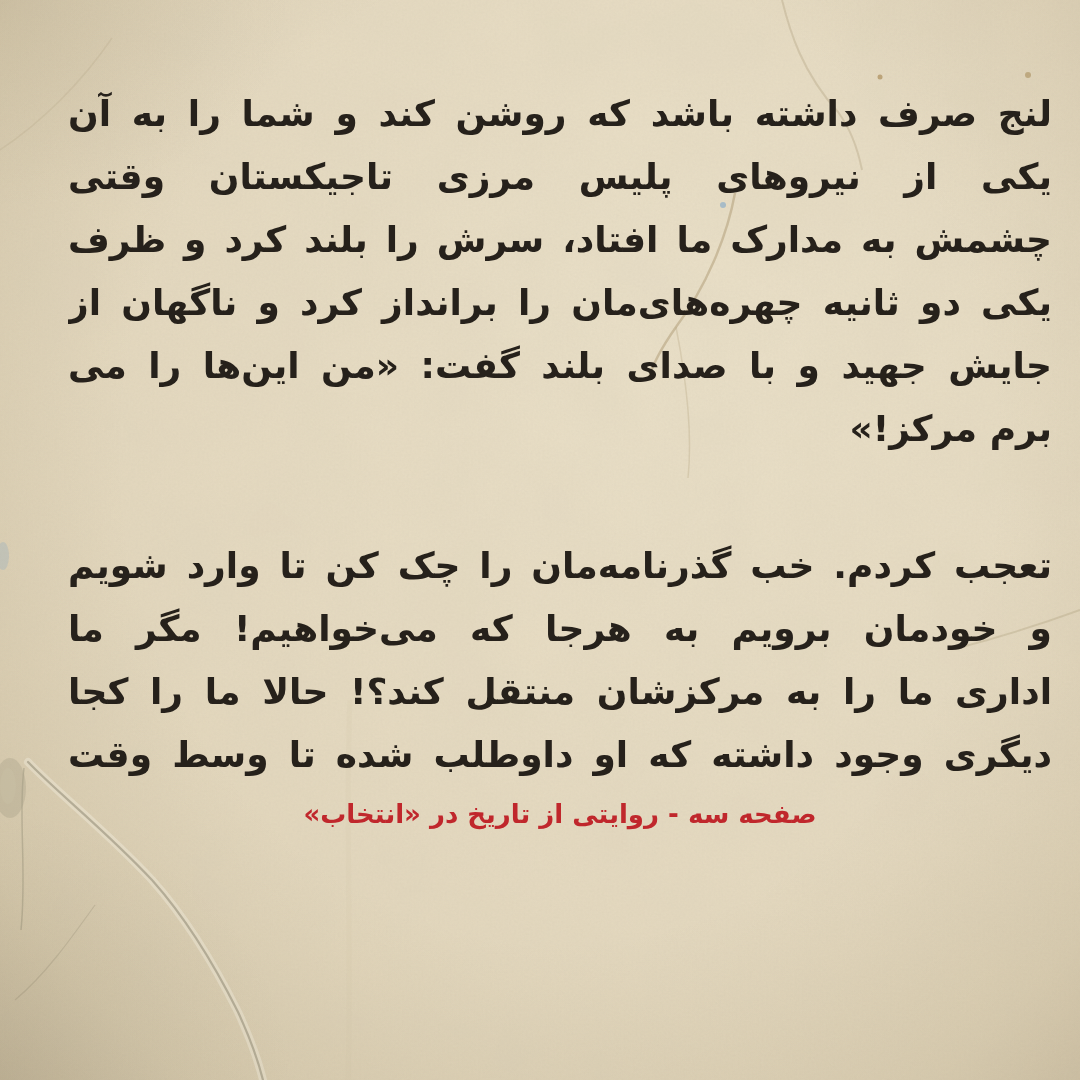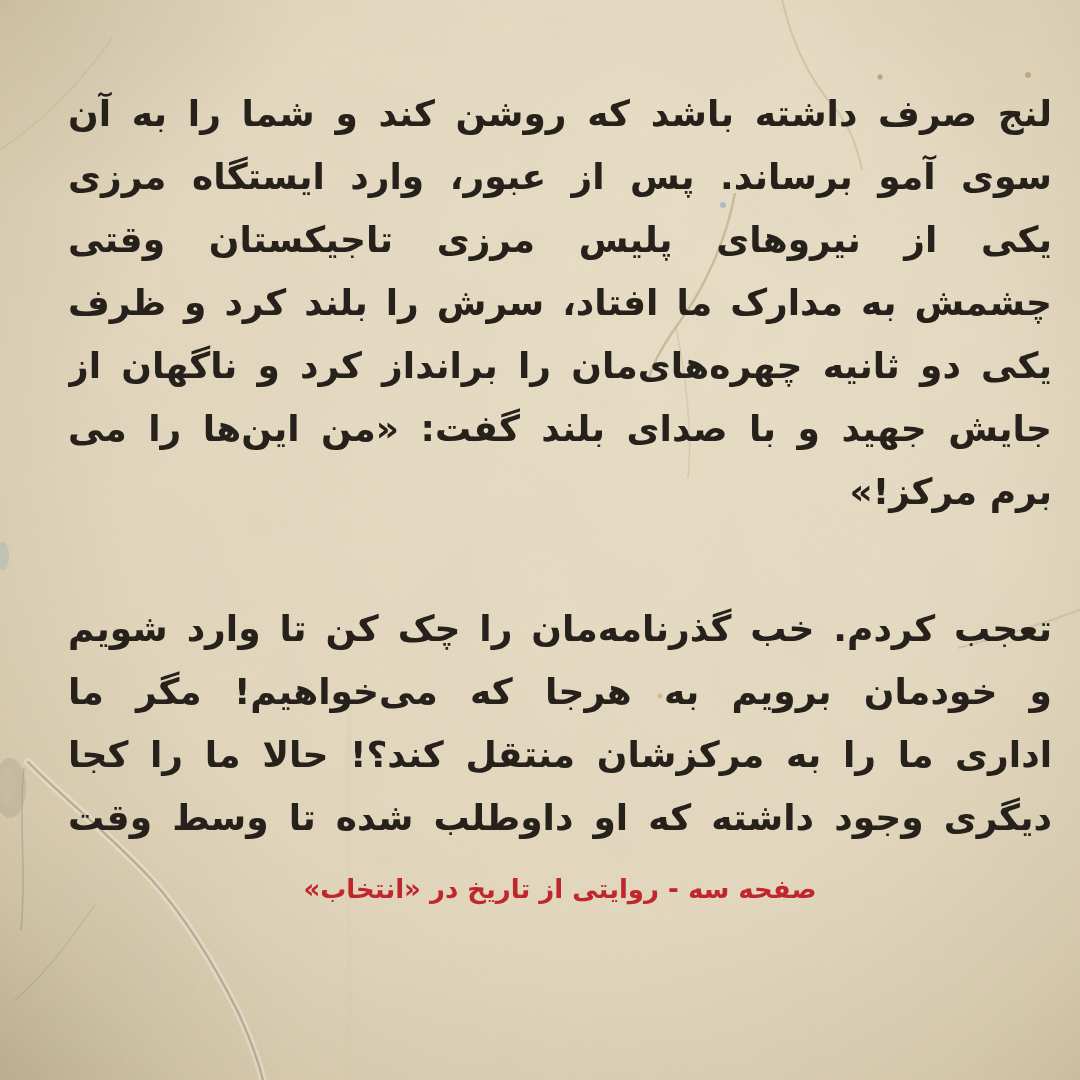--- a/index.html
+++ b/index.html
@@ -45,21 +45,21 @@
     font-weight: 700;
     white-space: nowrap;
     text-align: justify;
     text-align-last: justify;
     letter-spacing: 0;
   }
   
   .line { white-space: normal; overflow: hidden; }
   .line.align-end { text-align-last: right; }
   .footer-caption {
-    margin-top: 24px;
+    margin-top: 12px;
     text-align: center;
     direction: rtl;
     font-size: 26px;
     font-weight: 700;
     color: #c0272c;
     line-height: 32px;
   }
 </style>
 </head>
 <body>
@@ -106,21 +106,20 @@
 
     <path d="M350,700 C345,800 352,950 348,1080" fill="none" stroke="#d9cdb0" stroke-width="5" opacity="0.25"></path>
   </svg>
 
   <div class="vignette"></div>
 
   <main class="content" dir="rtl" lang="fa">
 
     <div class="para p1">
       <div class="line">لنج صرف داشته باشد که روشن کند و شما را به آن</div>
-      <div class="line">سوی آمو برساند. پس از عبور، وارد ایستگاه مرزی</div>
       <div class="line">یکی از نیروهای پلیس مرزی تاجیکستان وقتی</div>
       <div class="line">چشمش به مدارک ما افتاد، سرش را بلند کرد و ظرف</div>
       <div class="line">یکی دو ثانیه چهره‌های‌مان را برانداز کرد و ناگهان از</div>
       <div class="line">جایش جهید و با صدای بلند گفت: «من این‌ها را می</div>
       <div class="line align-end">برم مرکز!»</div>
     </div>
 
     <div class="para p2">
       <div class="line">تعجب کردم. خب گذرنامه‌مان را چک کن تا وارد شویم</div>
       <div class="line">و خودمان برویم به هرجا که می‌خواهیم! مگر ما</div>

